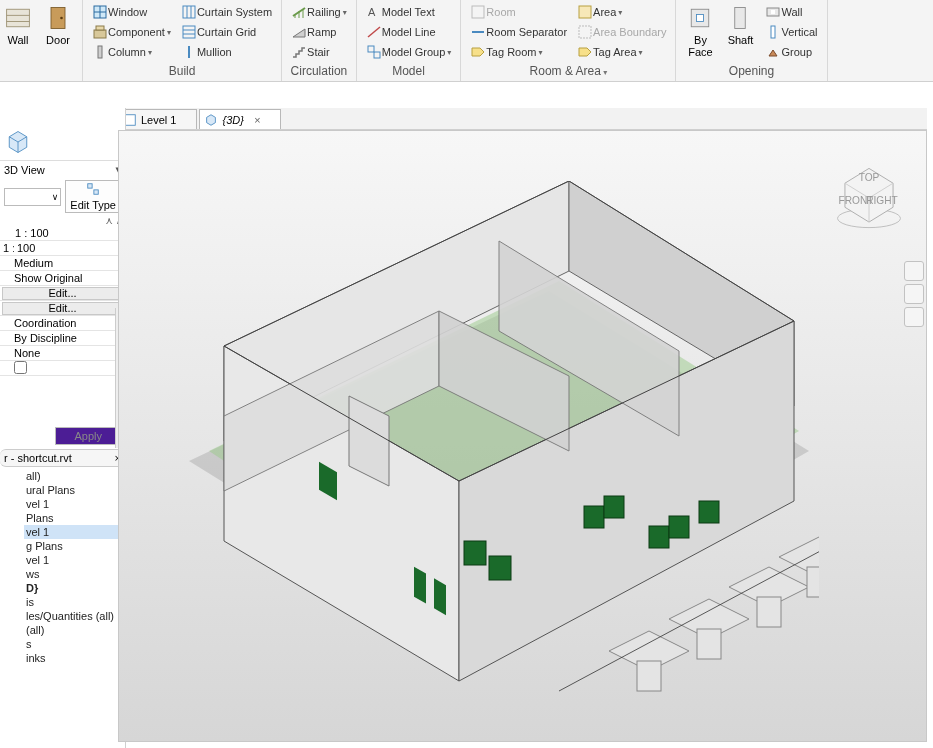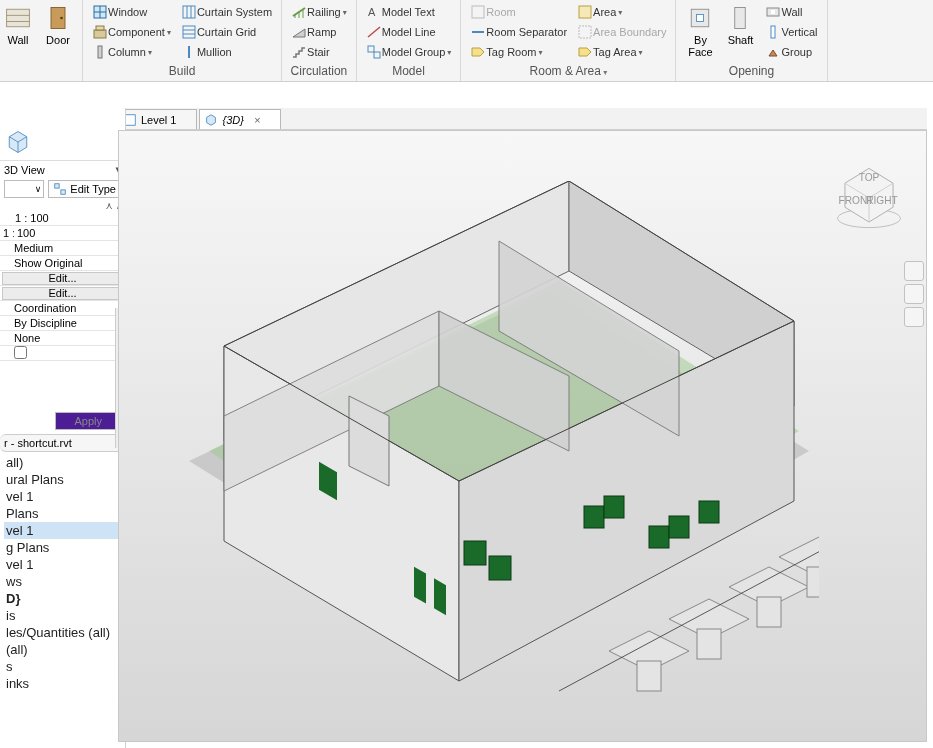--- a/index.html
+++ b/index.html
@@ -26,29 +26,29 @@
 .view-tab .tab-ico { position:absolute; left:4px; top:3px; width:14px; height:14px; }
 .view-tab .tab-close { margin-left: 10px; color:#666; cursor:pointer; font-size:11px; }
 
 
 .left-col { position: absolute; top: 108px; left: 0; width: 126px; bottom: 0; background: #fff; border-right: 1px solid #cfcfcf; overflow: hidden; }
 .close-x { position:absolute; top:109px; left:100px; cursor:pointer; color:#555; font-size:13px; }
 .prop-head { display:flex; align-items:center; gap:6px; padding:20px 4px 4px 4px; border-bottom:1px solid #ddd; }
 .prop-head svg { width:28px; height:28px; }
 .prop-row { display:flex; align-items:center; padding:2px 4px; gap:4px; }
 .prop-combo { flex:1; border:1px solid #bbb; background:#fff; height:18px; display:flex; align-items:center; justify-content:flex-end; padding:0 2px; }
-.edit-type { border:1px solid #bbb; background:#fdfdfd; padding:1px 4px; display:flex; align-items:center; gap:3px; cursor:pointer; }
+.edit-type { border:1px solid #bbb; background:#fdfdfd; padding:1px 4px; display:flex; align-items:center; gap:3px; cursor:pointer;flex-direction:column; }
 .grid-row { display:flex; height:15px; border-bottom:1px solid #e4e4e4; align-items:center; font-size:10.5px; }
 .grid-row .cell { padding:0 3px; overflow:hidden; white-space:nowrap; }
 .grid-row .edit-btn { flex:1; text-align:center; background:#ececec; border:1px solid #c8c8c8; margin:0 2px; height:13px; line-height:11px; cursor:pointer; }
 .apply-bar { display:flex; justify-content:flex-end; padding:4px; }
 .apply-bar button { padding:2px 18px; background:#4c1d95; border:1px solid #bbb; color:#888; }
 .browser-title { display:flex; align-items:center; justify-content:space-between; padding:2px 4px; border-top:1px solid #ccc; border-bottom:1px solid #ccc; background:#f6f6f6; height:18px;border-radius:6px; }
 .tree { padding:2px 0 2px 4px; }
-.tree-item { padding:1px 0 1px 2px; white-space:nowrap; overflow:hidden; font-size:13px; color:#222; cursor:pointer; }
+.tree-item { padding:1px 0 1px 2px; white-space:nowrap; overflow:hidden; font-size:11px; color:#222; cursor:pointer;margin-left:20px; }
 .tree-item.sel { background:#cfe3f7; }
 .tree-item.bold { font-weight:600; }
 
 
 .viewport { position:absolute; top:130px; left:118px; right:6px; bottom:6px; background:linear-gradient(#f7f7f7,#d6d6d6); border:1px solid #c8c8c8; overflow:hidden; }
 .viewcube { position:absolute; top:30px; right:20px; width:74px; height:74px; }
 .navbar-right { position:absolute; right:0; top:130px; width:22px; display:flex; flex-direction:column; gap:3px; }
 .navbar-right div { width:20px; height:20px; border:1px solid #c2c2c2; border-radius:3px; background:#f5f5f5; cursor:pointer; }
 
 

